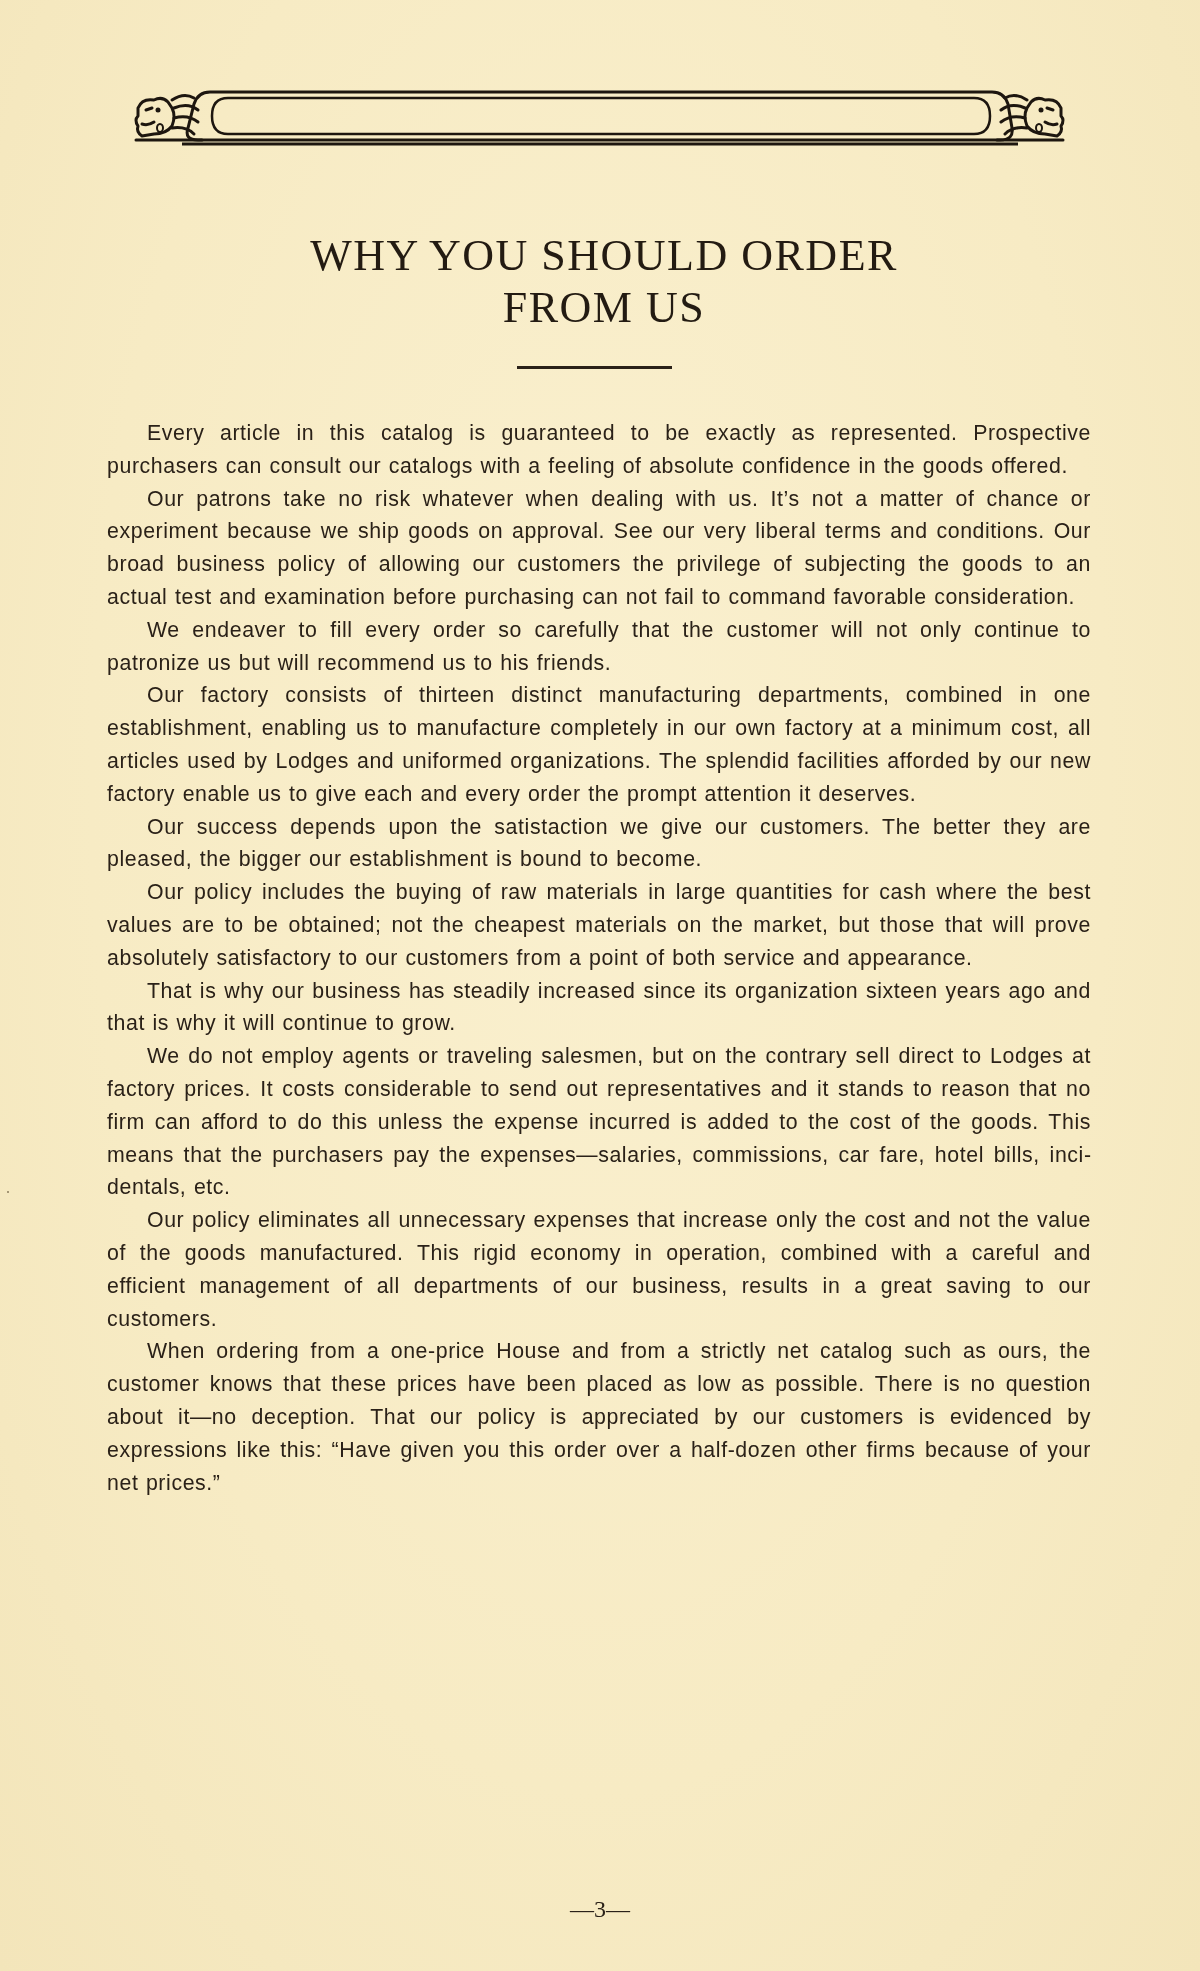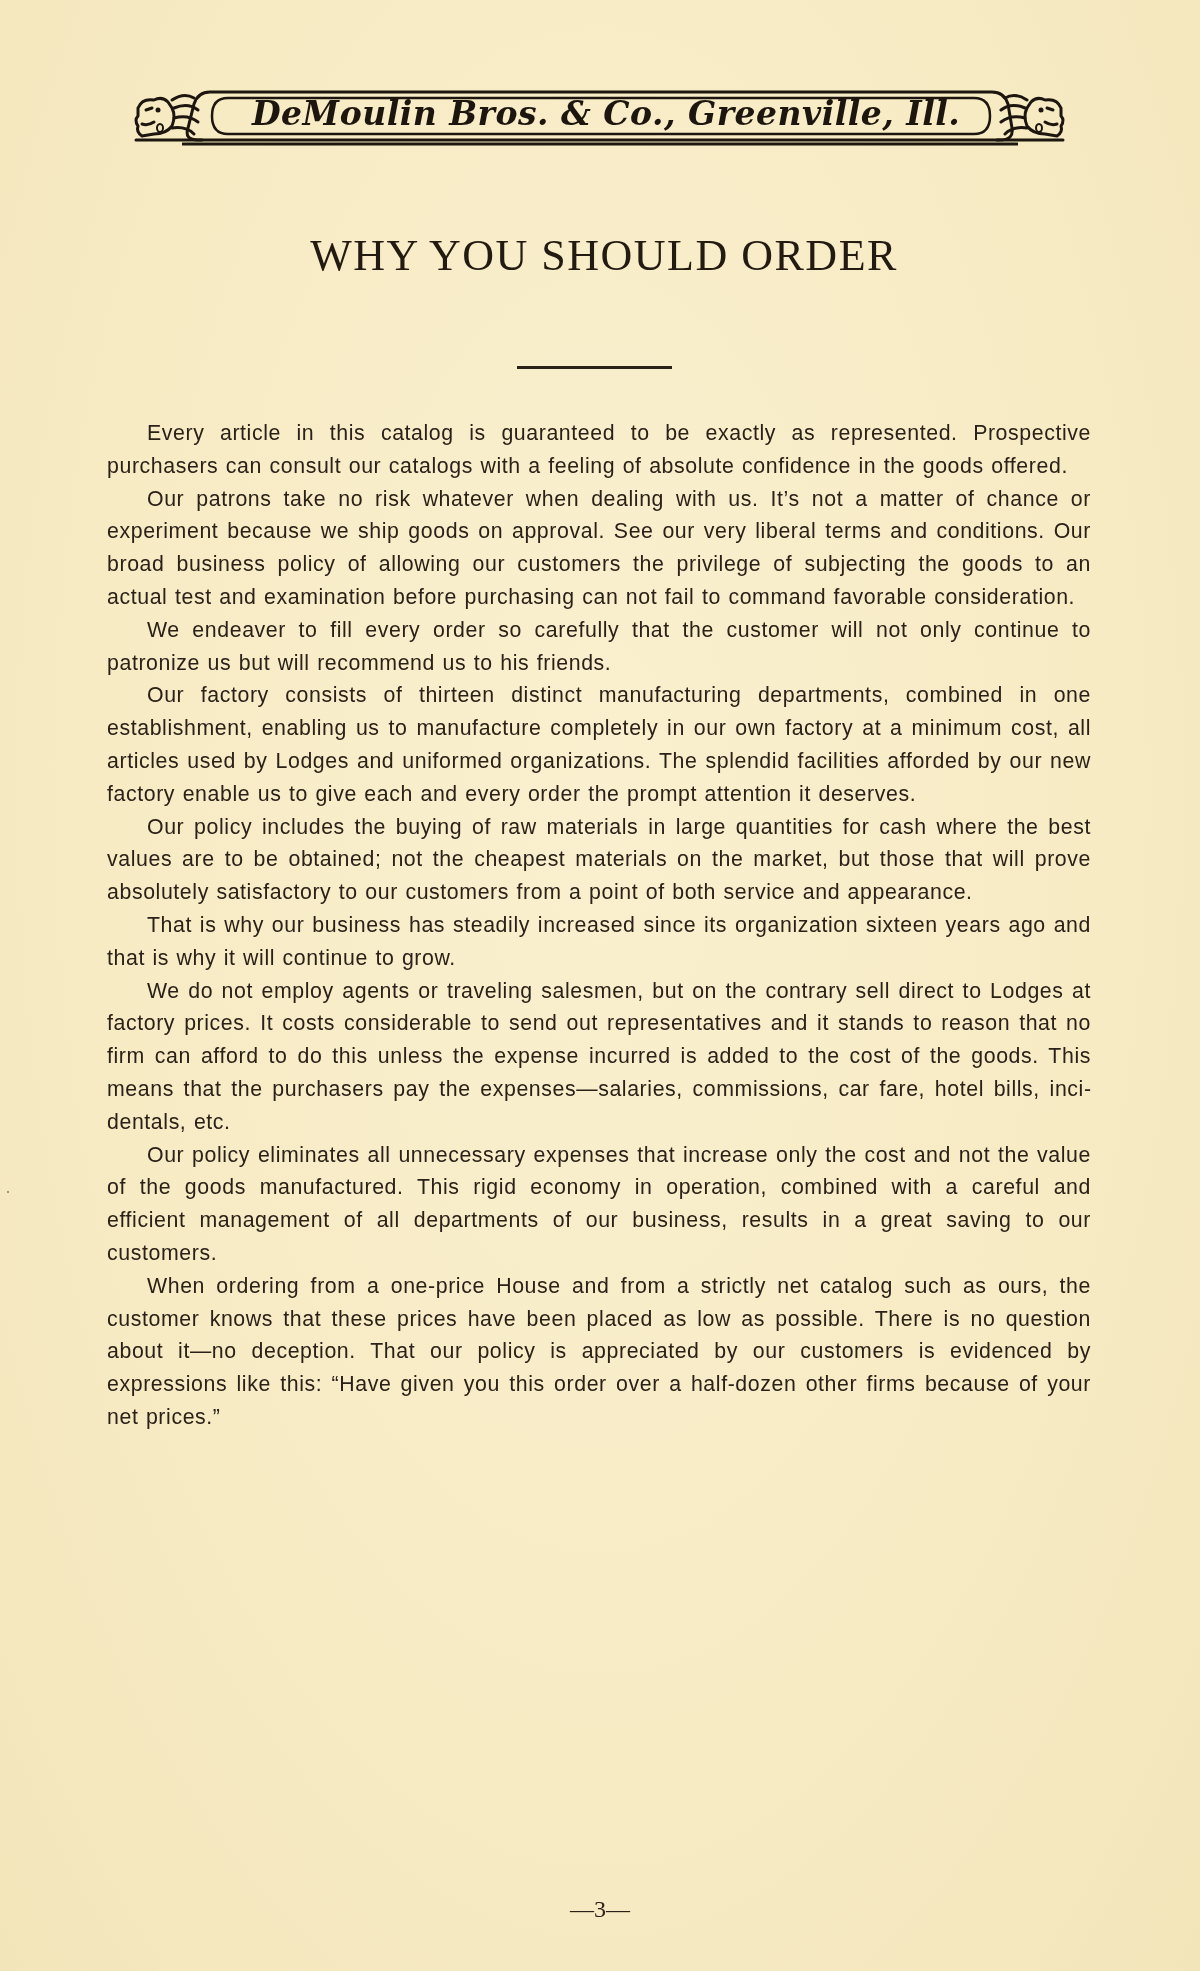--- a/index.html
+++ b/index.html
@@ -143,48 +143,49 @@
       <path d="M40 14 Q52 6 62 12"></path>
       <path d="M42 22 Q56 16 66 24"></path>
       <path d="M42 32 Q56 28 66 36"></path>
       <path d="M40 42 Q54 40 62 48"></path>
       <path d="M4 54 L70 54"></path>
     </g>
     <circle cx="26" cy="24" r="2.5" fill="#1d160f"></circle>
     <ellipse cx="28" cy="42" rx="3" ry="4" fill="none" stroke="#1d160f" stroke-width="2"></ellipse>
   </svg>
 
-  <div class="banner-text">DeMoulin Bros. &amp; Co.,  Greenville, Ill.</div>
 
   <svg class="lion right" viewBox="0 0 72 58">
     <g fill="none" stroke="#1d160f" stroke-width="3" stroke-linejoin="round" stroke-linecap="round">
       <path d="M6 22 Q10 12 22 14 Q30 10 36 16 L40 22 Q44 30 40 40 Q34 48 22 48 L10 50 Q4 46 6 40 Q2 34 6 30 Z"></path>
       <path d="M14 24 L20 22"></path>
       <path d="M10 38 Q16 40 22 36"></path>
       <path d="M40 14 Q52 6 62 12"></path>
       <path d="M42 22 Q56 16 66 24"></path>
       <path d="M42 32 Q56 28 66 36"></path>
       <path d="M40 42 Q54 40 62 48"></path>
       <path d="M4 54 L70 54"></path>
     </g>
     <circle cx="26" cy="24" r="2.5" fill="#1d160f"></circle>
     <ellipse cx="28" cy="42" rx="3" ry="4" fill="none" stroke="#1d160f" stroke-width="2"></ellipse>
   </svg>
 </div>
 
 <h1 class="title">
   <span>WHY YOU SHOULD ORDER</span><br>
+  <span>FROM US</span>
 </h1>
 <div class="title-rule"></div>
 
 <div class="body-text">
   <p>Every article in this catalog is guaranteed to be exactly as represented. Prospective purchasers can consult our catalogs with a feeling of absolute con­fidence in the goods offered.</p>
   <p>Our patrons take no risk whatever when dealing with us. It’s not a matter of chance or experiment because we ship goods on approval. See our very liberal terms and conditions. Our broad business policy of allowing our cus­tomers the privilege of subjecting the goods to an actual test and examination before purchasing can not fail to command favorable consideration.</p>
   <p>We endeaver to fill every order so carefully that the customer will not only continue to patronize us but will recommend us to his friends.</p>
   <p>Our factory consists of thirteen distinct manufacturing departments, com­bined in one establishment, enabling us to manufacture completely in our own factory at a minimum cost, all articles used by Lodges and uniformed organiza­tions. The splendid facilities afforded by our new factory enable us to give each and every order the prompt attention it deserves.</p>
+  <p>Our success depends upon the satistaction we give our customers. The better they are pleased, the bigger our establishment is bound to become.</p>
   <p>Our policy includes the buying of raw materials in large quantities for cash where the best values are to be obtained; not the cheapest materials on the market, but those that will prove absolutely satisfactory to our customers from a point of both service and appearance.</p>
   <p>That is why our business has steadily increased since its organization six­teen years ago and that is why it will continue to grow.</p>
   <p>We do not employ agents or traveling salesmen, but on the contrary sell direct to Lodges at factory prices. It costs considerable to send out represen­tatives and it stands to reason that no firm can afford to do this unless the expense incurred is added to the cost of the goods. This means that the purchasers pay the expenses—salaries, commissions, car fare, hotel bills, inci­dentals, etc.</p>
   <p>Our policy eliminates all unnecessary expenses that increase only the cost and not the value of the goods manufactured. This rigid economy in opera­tion, combined with a careful and efficient management of all departments of our business, results in a great saving to our customers.</p>
   <p>When ordering from a one-price House and from a strictly net catalog such as ours, the customer knows that these prices have been placed as low as possible. There is no question about it—no deception. That our policy is appreciated by our customers is evidenced by expressions like this: “Have given you this order over a half-dozen other firms because of your net prices.”</p>
 </div>
 
 <div class="page-number">—3—</div>
 
 <div class="speck"></div>

